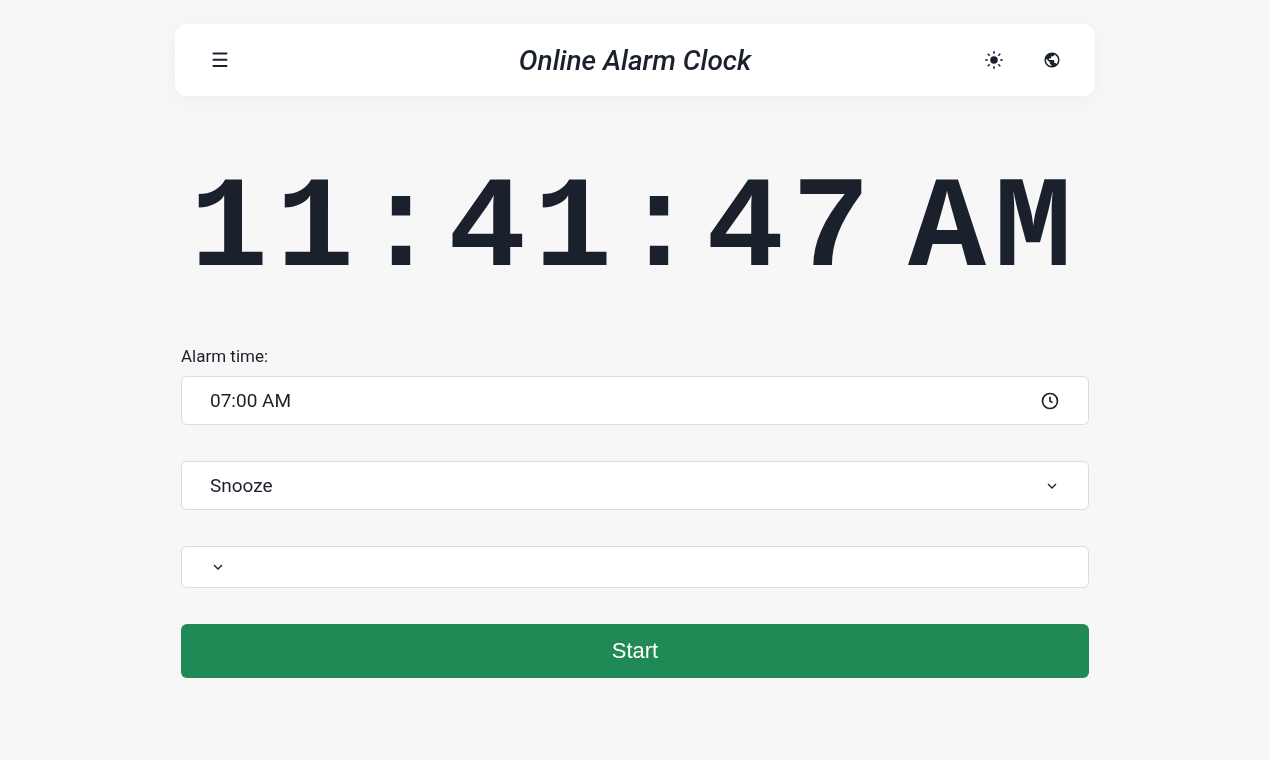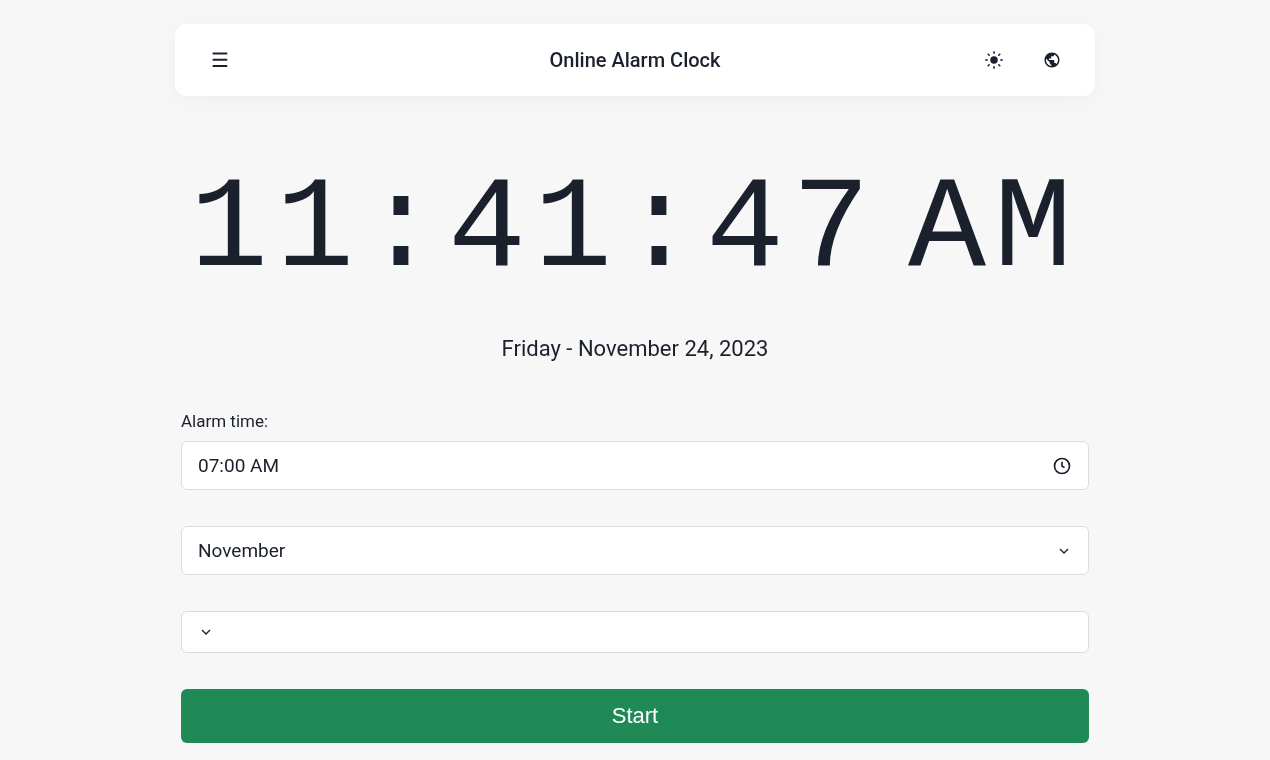--- a/index.html
+++ b/index.html
@@ -34,26 +34,27 @@
     .hamburger {
       font-size: 20px;
       line-height: 1;
       background: none;
       border: none;
       cursor: pointer;
       color: #1a202c;
       padding: 8px;
     }
     .header-title {
-      font-size: 20px;
+      font-size: 28px;
       font-weight: 500;
       color: #1a202c;
       position: absolute;
       left: 50%;
       transform: translateX(-50%);
+      font-style: italic;
     }
     .header-wrap {
       position: relative;
     }
     .header-right {
       display: flex;
       align-items: center;
       gap: 28px;
     }
     .icon-btn {
@@ -67,21 +68,21 @@
       justify-content: center;
     }
     .clock-area {
       text-align: center;
       margin-top: 70px;
       margin-bottom: 40px;
     }
     .clock-digits {
       font-family: 'Courier New', Courier, monospace;
       font-size: 130px;
-      font-weight: 400;
+      font-weight: 700;
       letter-spacing: 8px;
       color: #1a202c;
       line-height: 1;
     }
     .clock-meridiem {
       margin-left: 30px;
     }
     .date-line {
       font-size: 22px;
       color: #1a202c;
@@ -103,21 +104,21 @@
     }
     .field-label {
       font-size: 17px;
       color: #1a202c;
     }
     .field-control {
       width: 100%;
       border: 1px solid #d9dde2;
       border-radius: 6px;
       background: #ffffff;
-      padding: 12px 16px;
+      padding: 12px 28px;
       font-size: 19px;
       color: #1a202c;
       display: flex;
       align-items: center;
       justify-content: space-between;
       cursor: pointer;
     }
     .field-control-text {
       flex: 1;
     }
@@ -162,21 +163,20 @@
             </svg>
         </span>
       </button>
     </div>
   </div>
 
   <div class="clock-area">
     <div class="clock-digits">
       <span>11</span><span>:</span><span>41</span><span>:</span><span>47</span><span class="clock-meridiem">AM</span>
     </div>
-    <div class="date-line">Friday - November 24, 2023</div>
   </div>
 
   <div class="form-area">
 
     <div class="field-group">
       <div class="field-label-row">
         <span class="field-label">Alarm time:</span>
       </div>
       <div class="field-control">
         <span class="field-control-text">07:00 AM</span>
@@ -184,21 +184,21 @@
           <svg width="20" height="20" viewBox="0 0 24 24" fill="none" stroke="currentColor" stroke-width="2">
               <circle cx="12" cy="12" r="9"></circle>
               <path d="M12 7v5l3 2"></path>
             </svg>
         </span>
       </div>
     </div>
 
     <div class="field-group">
       <div class="field-control">
-        <span class="field-control-text">November</span>
+        <span class="field-control-text">Snooze</span>
         <span>
           <svg width="16" height="16" viewBox="0 0 24 24" fill="none" stroke="currentColor" stroke-width="2">
               <path d="M6 9l6 6 6-6"></path>
             </svg>
         </span>
       </div>
     </div>
 
     <div class="field-group">
       <div class="field-control">

